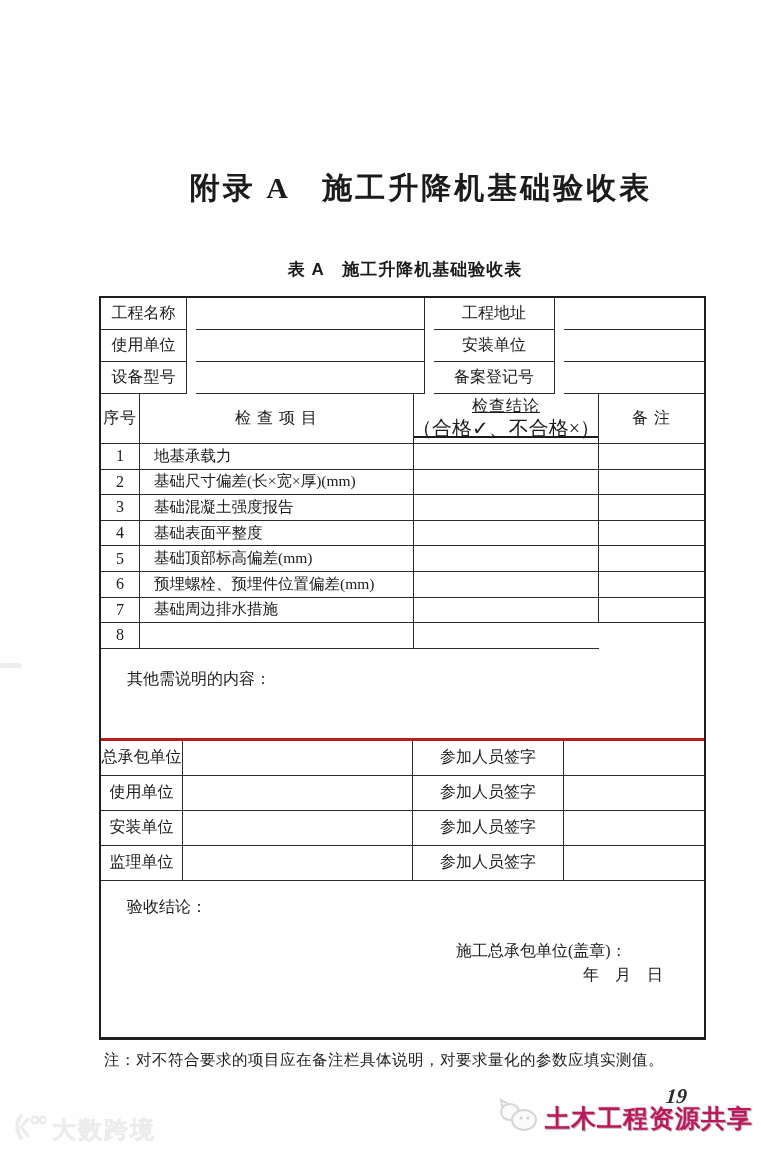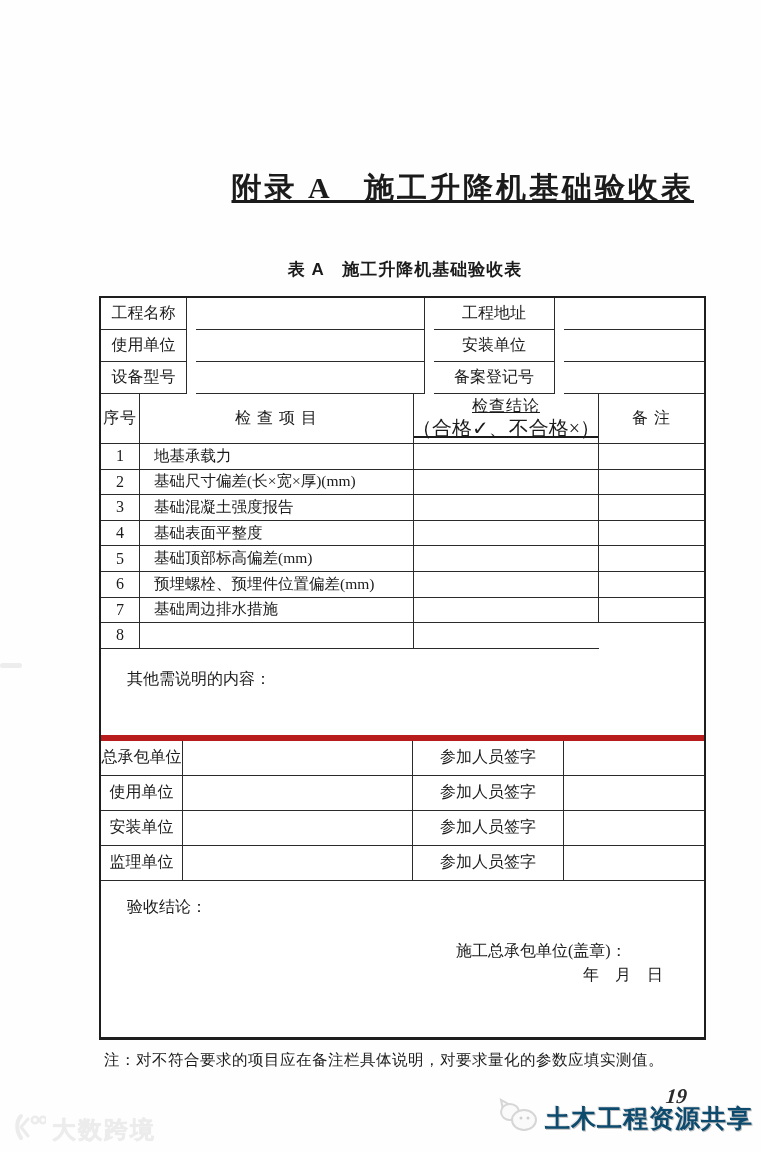--- a/index.html
+++ b/index.html
@@ -5,22 +5,22 @@
   * { margin:0; padding:0; box-sizing:border-box; }
   html,body { width:761px; height:1152px; }
   body {
     position:relative;
     background:#fefefe;
     font-family:"Liberation Serif","DejaVu Serif",serif;
     color:#1b1b1b;
     overflow:hidden;
   }
   .page-title {
-    position:absolute; top:168px; left:84px; width:610px;
-    text-align:right; font-size:30px; font-weight:bold; letter-spacing:3px;text-decoration:underline;
+    position:absolute; top:168px; left:116px; width:610px;
+    text-align:center; font-size:30px; font-weight:bold; letter-spacing:3px;
   }
   .table-caption {
     position:absolute; top:258px; left:100px; width:610px;
     text-align:center; font-size:17px; font-weight:bold; letter-spacing:1px;
     font-family:"Liberation Sans","DejaVu Sans",sans-serif;
   }
   .acceptance-table {
     position:absolute; top:296px; left:99px; width:607px;
     border:2px solid #1e1e1e; border-bottom-width:3px;
     background:#fff;
@@ -33,42 +33,42 @@
   }
   .cell.last { border-right:none; }
   .info-row  { grid-template-columns:86px 229px 121px 1fr; height:32px;gap:9px; }
   .check-header { grid-template-columns:39px 274px 185px 1fr; height:50px; }
   .check-header .cell { letter-spacing:1px; }
   .result-head { flex-direction:column; line-height:1.25;text-decoration:underline; }
   .result-head .sub { font-size:20px; letter-spacing:0; }
   .check-row { grid-template-columns:39px 274px 185px 1fr; height:25.6px; }
   .check-row .item-cell { justify-content:flex-start; padding-left:14px; font-size:15.5px; }
   .notes-box {
-    height:92px; border-bottom:6px solid #b91c1c;
+    height:92px; border-bottom:3px solid #b91c1c;
     padding:20px 0 0 26px; font-size:16px;
   }
   .sig-row { grid-template-columns:82px 230px 151px 1fr; height:35px; }
   .conclusion-box { position:relative; height:156px;padding-left:23px; }
   .conclusion-label { position:absolute; top:16px; left:26px; font-size:16px; }
   .seal-line { position:absolute; top:60px; left:355px; font-size:16px; }
   .date-line { position:absolute; top:84px; left:482px; font-size:16px; }
   .footnote {
     position:absolute; top:1050px; left:104px; width:620px;
     font-size:15.5px; letter-spacing:0.5px;
   }
   .page-number {
     position:absolute; top:1084px; left:666px;
     font-size:21px; font-style:italic; font-weight:bold; color:#2a2a2a;
     transform:skewX(-6deg);
   }
   .wm { font-family:"Liberation Sans","DejaVu Sans",sans-serif; font-weight:bold; pointer-events:none; }
   .wm-right {
     position:absolute; top:1096px; right:8px;
     display:flex; align-items:center; gap:6px;
-    color:#0c4a6e; font-size:25px; letter-spacing:1px;
+    color:#be185d; font-size:25px; letter-spacing:1px;
     text-shadow:1px 1px 0 #bdbdbd, -1px -1px 0 #e8e8e8;
   }
   .wm-left {
     position:absolute; top:1113px; left:12px;
     display:flex; align-items:center; gap:6px;
     color:#ececec; font-size:24px; letter-spacing:2px;
     text-shadow:0 0 1px #e2e2e2;
   }
   .scan-mark {
     position:absolute; top:663px; left:0; width:22px; height:5px;

